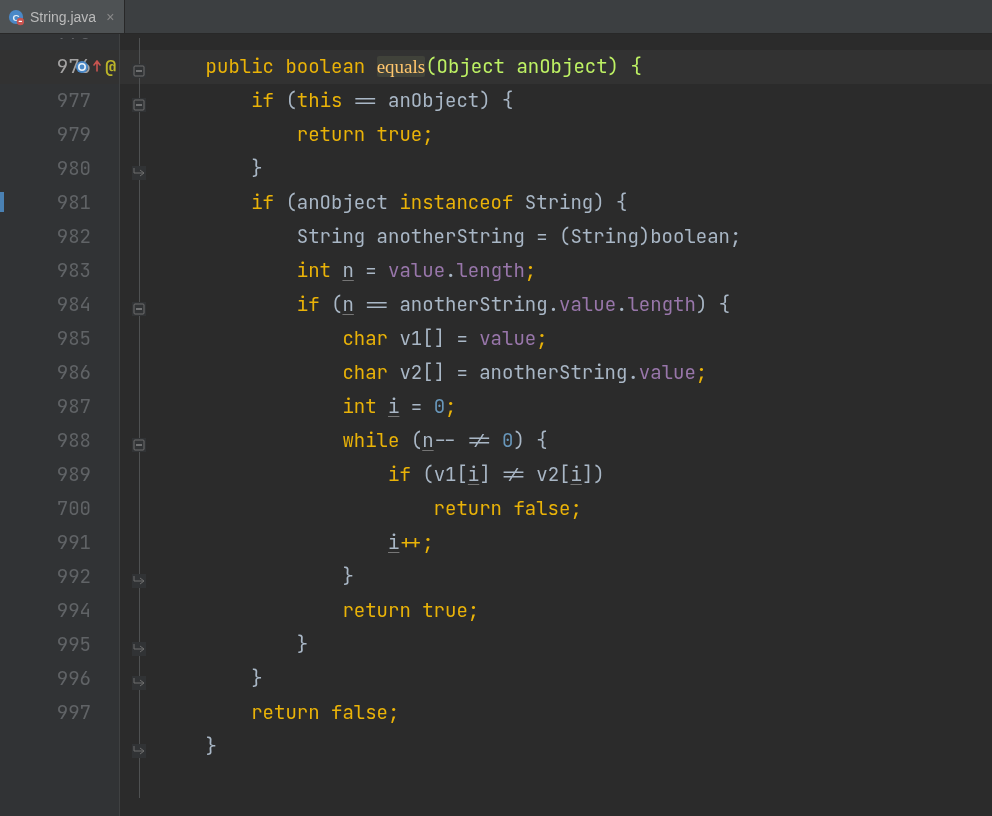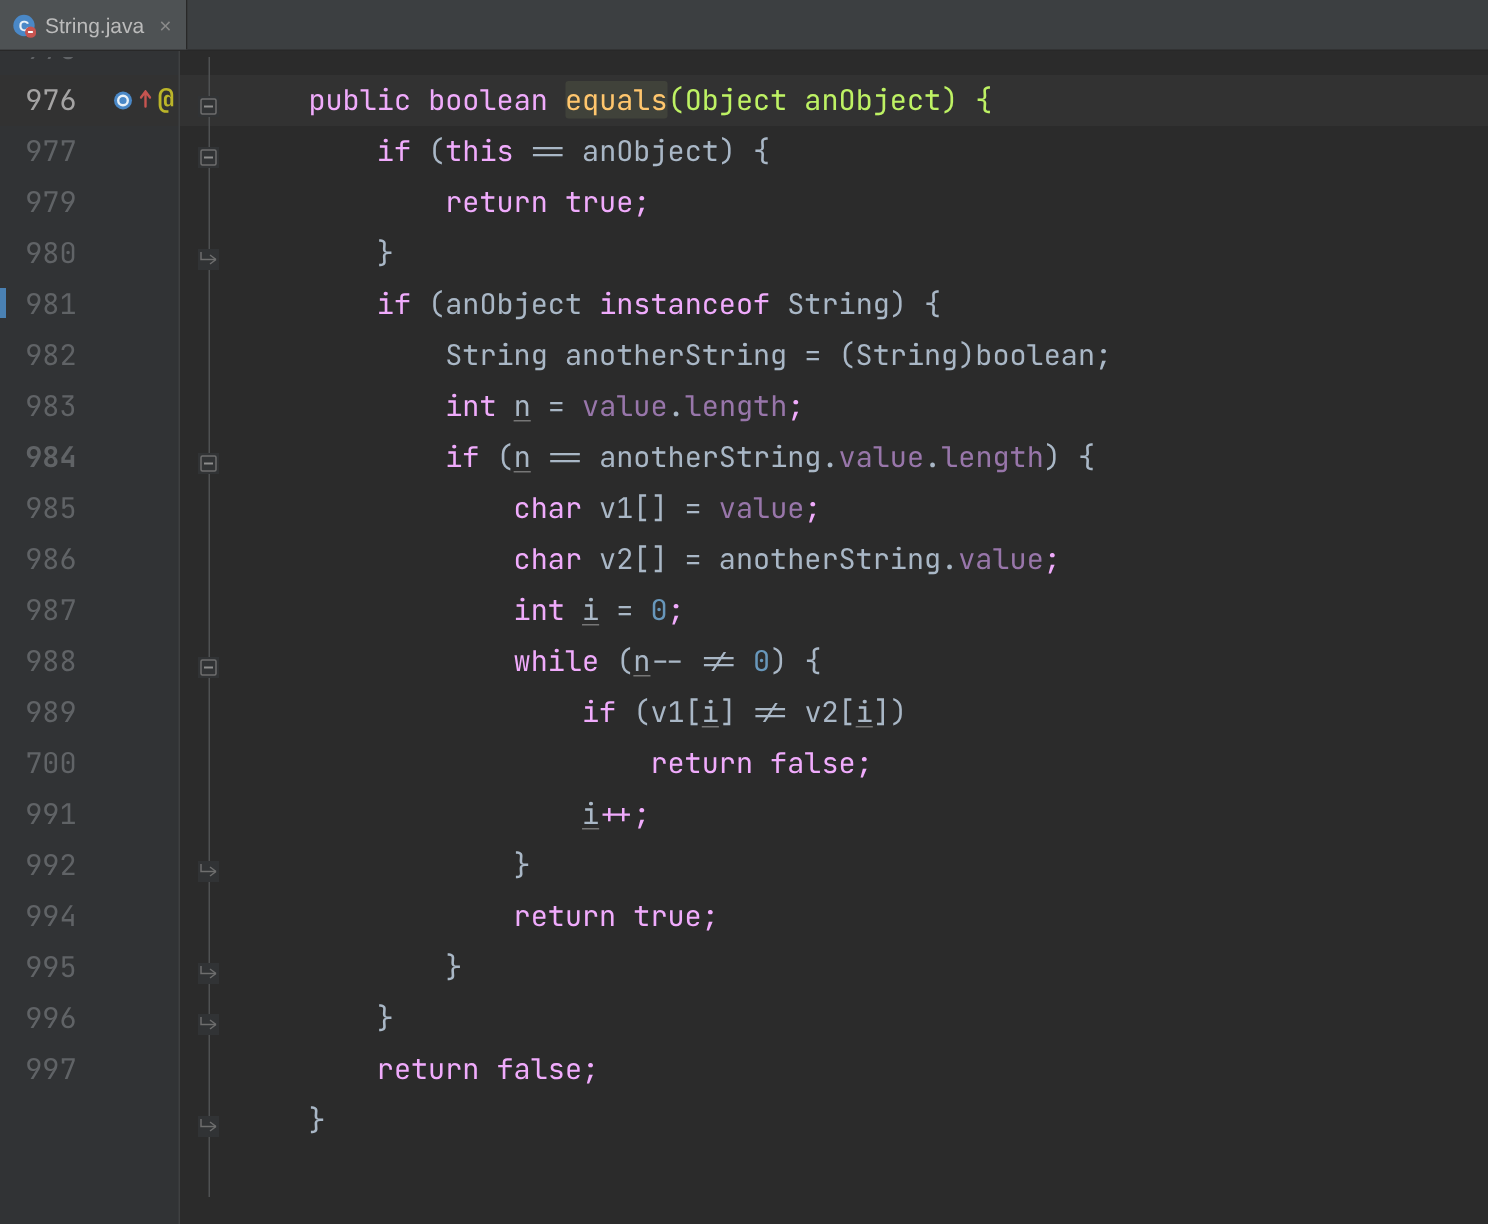--- a/index.html
+++ b/index.html
@@ -79,44 +79,44 @@
   .line {
     height: 34px;
     line-height: 34px;
     white-space: pre;
     font-size: 19px;
     letter-spacing: 0px;
     position: relative;
   }
   .gutter .line {
     color: #606366;
-    padding-right: 69px;
+    padding-right: 29px;
     position: relative;
   }
   .gutter .line.current {
     color: #A4A3A3;
   }
   .line-highlight {
     position: absolute;
     left: 0; right: 0;
     height: 34px;
     background: #323232;
     top: 0;
   }
   .code .line { padding-left: 0; }
   .code .current-line-bg {
     position: absolute;
     left: 0; right: 0;
     height: 34px;
     background: #323232;
   }
   
-  .kw { color: #f0abfc; margin-top: 30px; }
+  .kw { color: #eab308; margin-top: 30px; }
   .ident { color: #bef264; }
-  .mname { color: #FFC66D; }
+  .mname { color: #FFC66D; font-family: Liberation Serif, serif; }
   .field { color: #9876AA; }
   .num { color: #6897BB; }
   .uline { text-decoration: underline; text-decoration-color: #767676; text-underline-offset: 3px; }
   .hl-method { background: #40423A; border-radius: 2px; padding: 0 0px; }
 
   
   .gutter-marks {
     position: absolute;
     right: 4px; top: 0;
     height: 34px;
@@ -186,21 +186,21 @@
                 <circle cx="7" cy="7" r="3.2" fill="none" stroke="#E8F0F7" stroke-width="1.6"></circle>
               </svg></span><span><svg width="8" height="14" viewBox="0 0 8 14">
                 <path d="M4 2 L4 12 M4 2 L1 6 M4 2 L7 6" stroke="#C75450" stroke-width="1.6" fill="none" stroke-linecap="round"></path>
               </svg></span><span class="mark-at">@</span></div></div>
         <div class="line" style="height: 34px; position: relative; z-index: 1;">977</div>
         <div class="line" style="height: 34px; position: relative; z-index: 1;">979</div>
         <div class="line" style="height: 34px; position: relative; z-index: 1;">980</div>
         <div class="line" style="height: 34px; position: relative; z-index: 1;">981</div>
         <div class="line" style="height: 34px; position: relative; z-index: 1;">982</div>
         <div class="line" style="height: 34px; position: relative; z-index: 1;">983</div>
-        <div class="line" style="height: 34px; position: relative; z-index: 1; font-weight: bold;">984</div>
+        <div class="line" style="height: 34px; position: relative; z-index: 1;">984</div>
         <div class="line" style="height: 34px; position: relative; z-index: 1;">985</div>
         <div class="line" style="height: 34px; position: relative; z-index: 1;">986</div>
         <div class="line" style="height: 34px; position: relative; z-index: 1;">987</div>
         <div class="line" style="height: 34px; position: relative; z-index: 1;">988</div>
         <div class="line" style="height: 34px; position: relative; z-index: 1;">989</div>
         <div class="line" style="height: 34px; position: relative; z-index: 1;">700</div>
         <div class="line" style="height: 34px; position: relative; z-index: 1;">991</div>
         <div class="line" style="height: 34px; position: relative; z-index: 1;">992</div>
         <div class="line" style="height: 34px; position: relative; z-index: 1;">994</div>
         <div class="line" style="height: 34px; position: relative; z-index: 1;">995</div>

